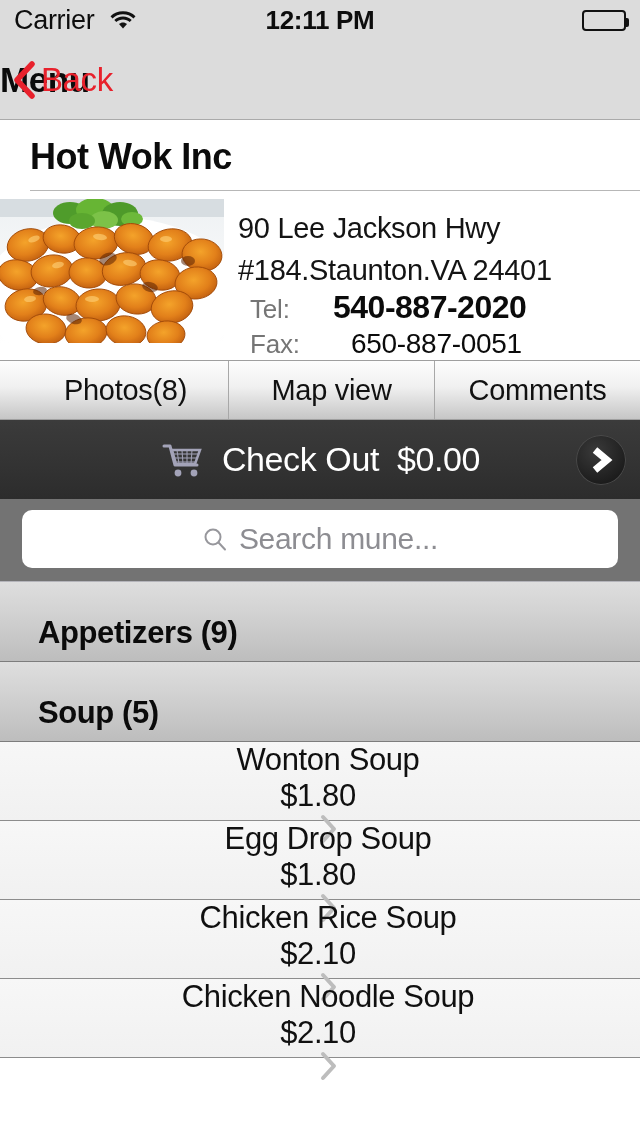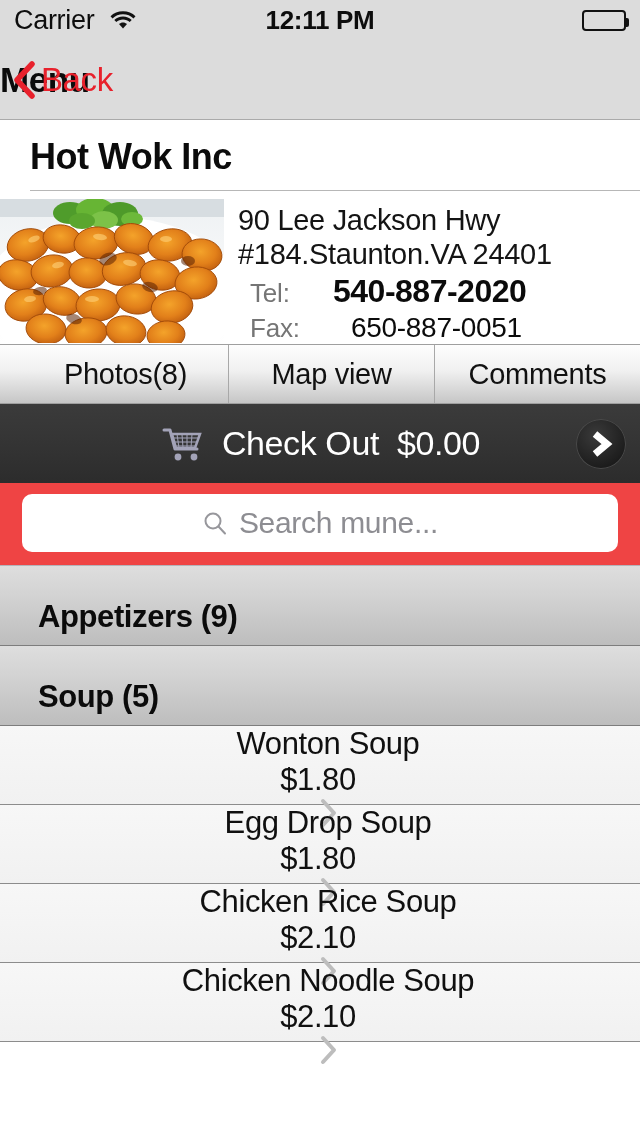--- a/index.html
+++ b/index.html
@@ -157,20 +157,21 @@
   .info-text {
     flex: 1;
     padding-left: 14px;
     padding-top: 4px;
   }
   .addr-line {
     font-size: 29px;
     color: #141414;
     line-height: 1.18;
     letter-spacing: -0.3px;
+    margin-top: 8px;
   }
   .contact-line {
     display: flex;
     align-items: baseline;
     margin-top: 2px;
     gap: 7px;
   }
   .contact-label {
     font-size: 26px;
     color: #757575;
@@ -254,21 +255,21 @@
     box-shadow: 0 0 0 1px #4a4a4a inset;
     display: flex;
     align-items: center;
     justify-content: center;
     cursor: pointer;
   }
   .checkout-arrow svg { display: block; }
 
   
   .search-wrap {
-    background: #ef4444;
+    background: #737373;
     padding: 11px 22px 13px 22px;
     border-bottom: 1px solid #b4b4ba;
     box-sizing: border-box;
   }
   .search-field {
     height: 58px;
     background: #ffffff;
     border-radius: 10px;
     display: flex;
     align-items: center;

